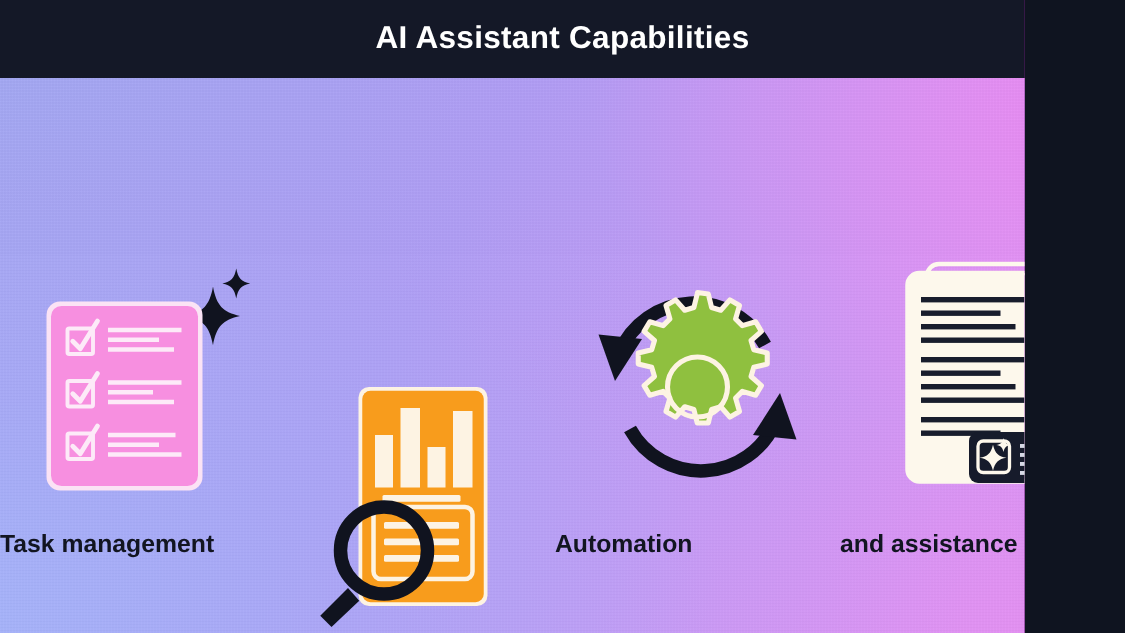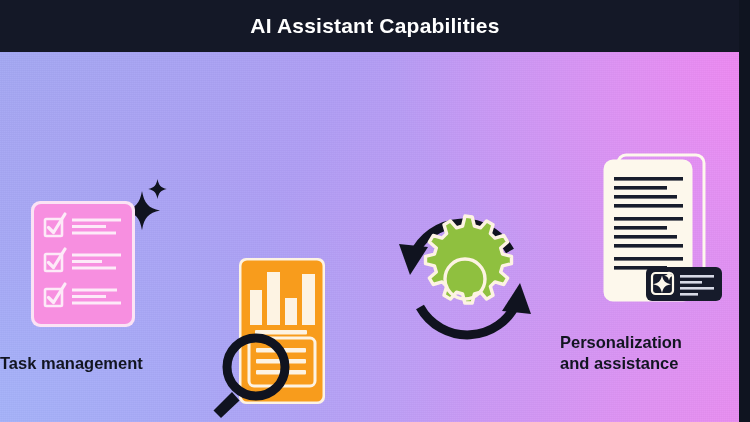--- a/index.html
+++ b/index.html
@@ -9,21 +9,21 @@
   }
   body {
     width: 750px;
     height: 422px;
     overflow: hidden;
     font-family: "Liberation Sans", sans-serif;
   }
 
   #slide {
     position: relative;
-    width: 739px;
+    width: 683px;
     height: 422px;
     overflow: hidden;
     background: #a21caf;
   }
 
   
   #header-bar {
     position: absolute;
     left: 0; top: 0;
     width: 750px;
@@ -212,20 +212,21 @@
                 <path d="
                   M75 17
                   l7.2 1.0 2.2 9.0 6.1 1.8 6.1 -6.9 6.4 3.8 -2.6 8.9 4.5 4.5 8.9 -2.6 3.8 6.4 -6.9 6.1 1.8 6.1 9.0 2.2 0 7.4 -9.0 2.2 -1.8 6.1 6.9 6.1 -3.8 6.4 -8.9 -2.6 -4.5 4.5 2.6 8.9 -6.4 3.8 -6.1 -6.9 -6.1 1.8 -2.2 9.0 -7.4 0 -2.2 -9.0 -6.1 -1.8 -6.1 6.9 -6.4 -3.8 2.6 -8.9 -4.5 -4.5 -8.9 2.6 -3.8 -6.4 6.9 -6.1 -1.8 -6.1 -9.0 -2.2 0 -7.4 9.0 -2.2 1.8 -6.1 -6.9 -6.1 3.8 -6.4 8.9 2.6 4.5 -4.5 -2.6 -8.9 6.4 -3.8 6.1 6.9 6.1 -1.8 2.2 -9.0 Z"></path>
               </g>
               <circle cx="75" cy="80" r="20" fill="none" stroke="#fdf3e3" stroke-width="3.4"></circle>
               <circle cx="75" cy="80" r="18.4" fill="#b89af0" fill-opacity="0"></circle>
             </g>
           </svg>
         </div>
         <div class="card-label">
+          <span>Automation</span>
         </div>
       </div>
 
       <div class="card">
         <div class="icon-wrap">
           <svg width="150" height="175" viewBox="0 0 150 175" aria-hidden="true">
 
             <rect x="38" y="6" width="86" height="139" rx="8" ry="8" fill="none" stroke="#fdf8ec" stroke-width="3"></rect>
 
             <rect x="25" y="12" width="86" height="139" rx="8" ry="8" fill="#fdf8ec" stroke="#fdf8ec" stroke-width="3"></rect>
@@ -253,20 +254,19 @@
               <g fill="#d7dae6">
                 <rect x="100" y="126" width="34" height="2.6"></rect>
                 <rect x="100" y="132" width="22" height="2.6"></rect>
                 <rect x="100" y="138" width="34" height="2.6"></rect>
                 <rect x="100" y="144" width="18" height="2.6"></rect>
               </g>
             </g>
           </svg>
         </div>
         <div class="card-label">
-          <span>Personalization</span>
           <span class="l2">and assistance</span>
         </div>
       </div>
 
     </div>
   </div>
 </div>
 
 </body></html>

